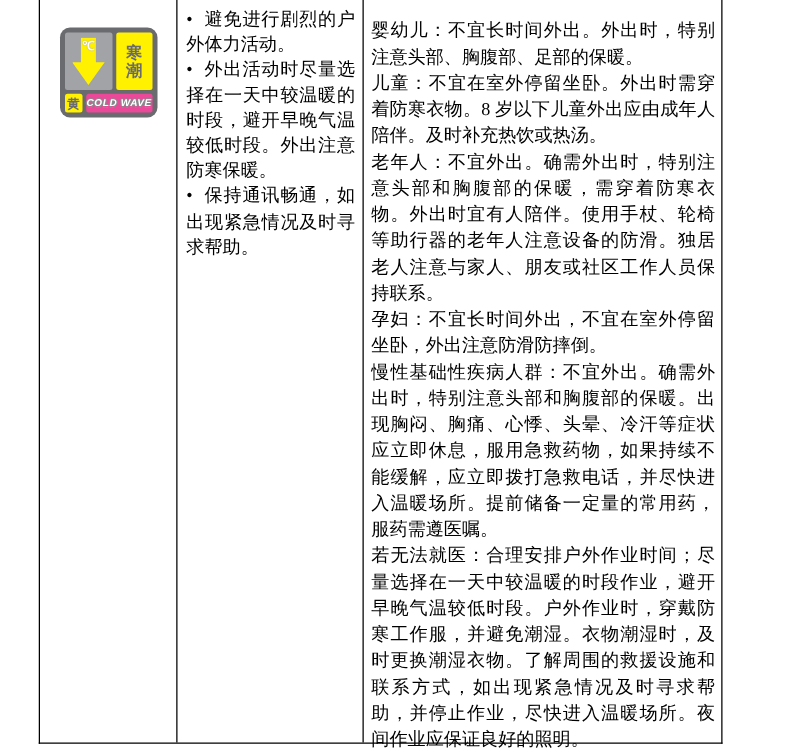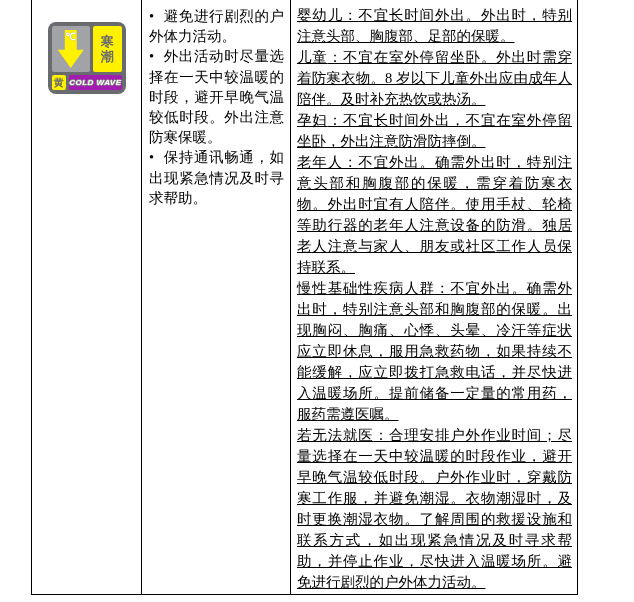--- a/index.html
+++ b/index.html
@@ -32,26 +32,25 @@
     width: 149px;
     border-right: 1px solid #000;
     padding: 6px 6px 4px 7px;
     font-size: 14.5px;
     line-height: 20.2px;
     text-align: justify;
     text-justify: inter-character;
   }
   .col-groups {
     flex: 1;
-    padding: 5px 5px 4px 6px;
+    padding: 15px 5px 4px 6px;
     font-size: 14.5px;
     line-height: 21px;
     text-align: justify;
     text-justify: inter-character;
-    text-decoration: underline;
   }
   .bullet-para { text-align: justify; }
   .bullet-glyph { padding-right: 9px; }
   .group-para { text-align: justify; }
 
   
   .cw-icon {
     width: 78px; height: 72px;
     background: #6a6b6e;
     border-radius: 8px;
@@ -105,21 +104,21 @@
     border-radius: 2px;
     display: flex;
     justify-content: center;
     align-items: center;
     font-size: 10px;
     font-weight: bold;
     color: #6a6b6e;
   }
   .cw-cell-subtitle {
     flex: 1;
-    background: #a21caf;
+    background: #ec4899;
     border-radius: 2px;
     display: flex;
     justify-content: center;
     align-items: center;
     font-size: 8px;
     font-weight: bold;
     font-style: italic;
     letter-spacing: 0.5px;
     color: #ffffff;
     text-shadow: -1px 0 0 #8a8b8e, 1px 0 0 #8a8b8e, 0 -1px 0 #8a8b8e, 0 1px 0 #8a8b8e;
@@ -153,19 +152,19 @@
 
   <div class="col-general">
     <div class="bullet-para"><span class="bullet-glyph">•</span><span>避免进行剧烈的户外体力活动。</span></div>
     <div class="bullet-para"><span class="bullet-glyph">•</span><span>外出活动时尽量选择在一天中较温暖的时段，避开早晚气温较低时段。外出注意防寒保暖。</span></div>
     <div class="bullet-para"><span class="bullet-glyph">•</span><span>保持通讯畅通，如出现紧急情况及时寻求帮助。</span></div>
   </div>
 
   <div class="col-groups">
     <div class="group-para"><span>婴幼儿</span><span>：</span><span>不宜长时间外出。外出时，特别注意头部、胸腹部、足部的保暖。</span></div>
     <div class="group-para"><span>儿童</span><span>：</span><span>不宜在室外停留坐卧。外出时需穿着防寒衣物。8 岁以下儿童外出应由成年人陪伴。及时补充热饮或热汤。</span></div>
+    <div class="group-para"><span>老年人</span><span>：</span><span>不宜外出。确需外出时，特别注意头部和胸腹部的保暖，需穿着防寒衣物。外出时宜有人陪伴。使用手杖、轮椅等助行器的老年人注意设备的防滑。独居老人注意与家人、朋友或社区工作人员保持联系。</span></div>
     <div class="group-para"><span>孕妇</span><span>：</span><span>不宜长时间外出，不宜在室外停留坐卧，外出注意防滑防摔倒。</span></div>
-    <div class="group-para"><span>老年人</span><span>：</span><span>不宜外出。确需外出时，特别注意头部和胸腹部的保暖，需穿着防寒衣物。外出时宜有人陪伴。使用手杖、轮椅等助行器的老年人注意设备的防滑。独居老人注意与家人、朋友或社区工作人员保持联系。</span></div>
     <div class="group-para"><span>慢性基础性疾病人群</span><span>：</span><span>不宜外出。确需外出时，特别注意头部和胸腹部的保暖。出现胸闷、胸痛、心悸、头晕、冷汗等症状应立即休息，服用急救药物，如果持续不能缓解，应立即拨打急救电话，并尽快进入温暖场所。提前储备一定量的常用药，服药需遵医嘱。</span></div>
-    <div class="group-para"><span>若无法就医</span><span>：</span><span>合理安排户外作业时间；尽量选择在一天中较温暖的时段作业，避开早晚气温较低时段。户外作业时，穿戴防寒工作服，并避免潮湿。衣物潮湿时，及时更换潮湿衣物。了解周围的救援设施和联系方式，如出现紧急情况及时寻求帮助，并停止作业，尽快进入温暖场所。避免进行剧烈的户外体力活动。</span></div>
+    <div class="group-para"><span>若无法就医</span><span>：</span><span>合理安排户外作业时间；尽量选择在一天中较温暖的时段作业，避开早晚气温较低时段。户外作业时，穿戴防寒工作服，并避免潮湿。衣物潮湿时，及时更换潮湿衣物。了解周围的救援设施和联系方式，如出现紧急情况及时寻求帮助，并停止作业，尽快进入温暖场所。夜间作业应保证良好的照明。</span></div>
   </div>
 
 </div>
 
 </body></html>

